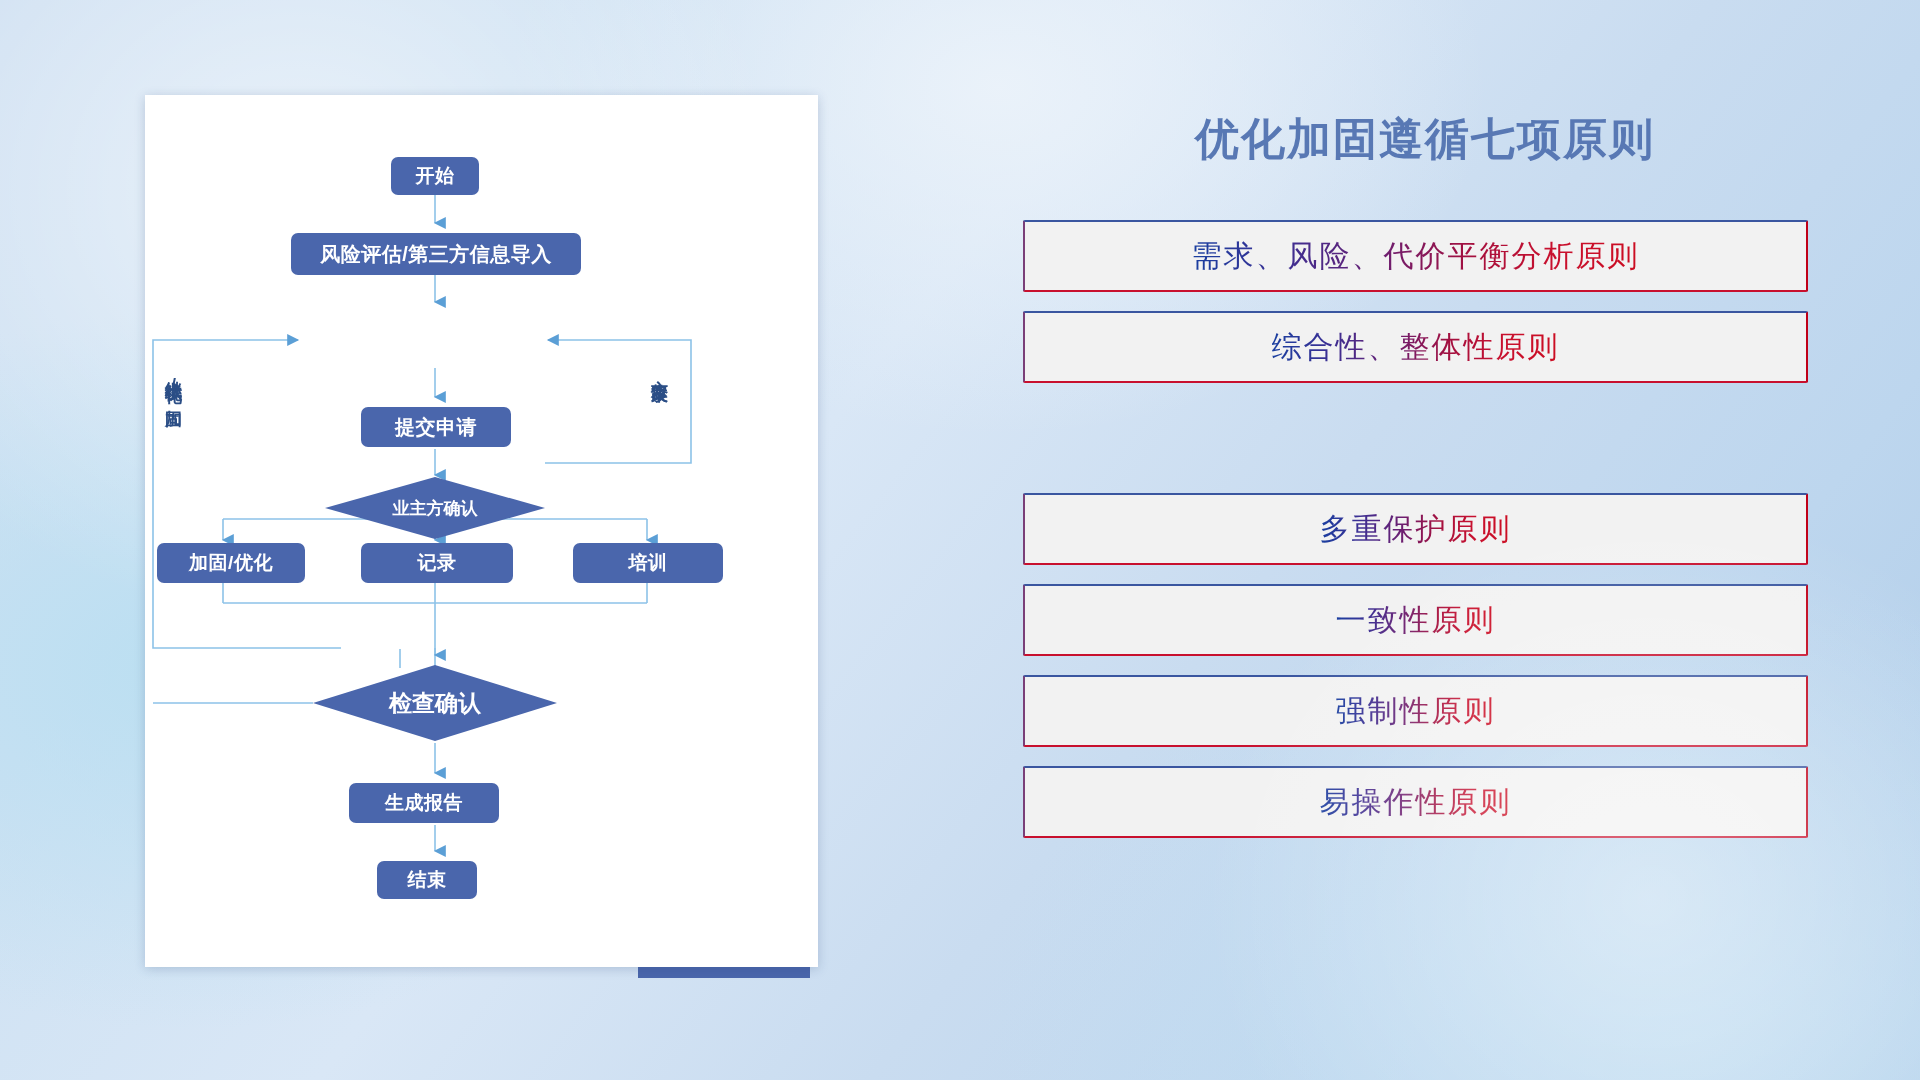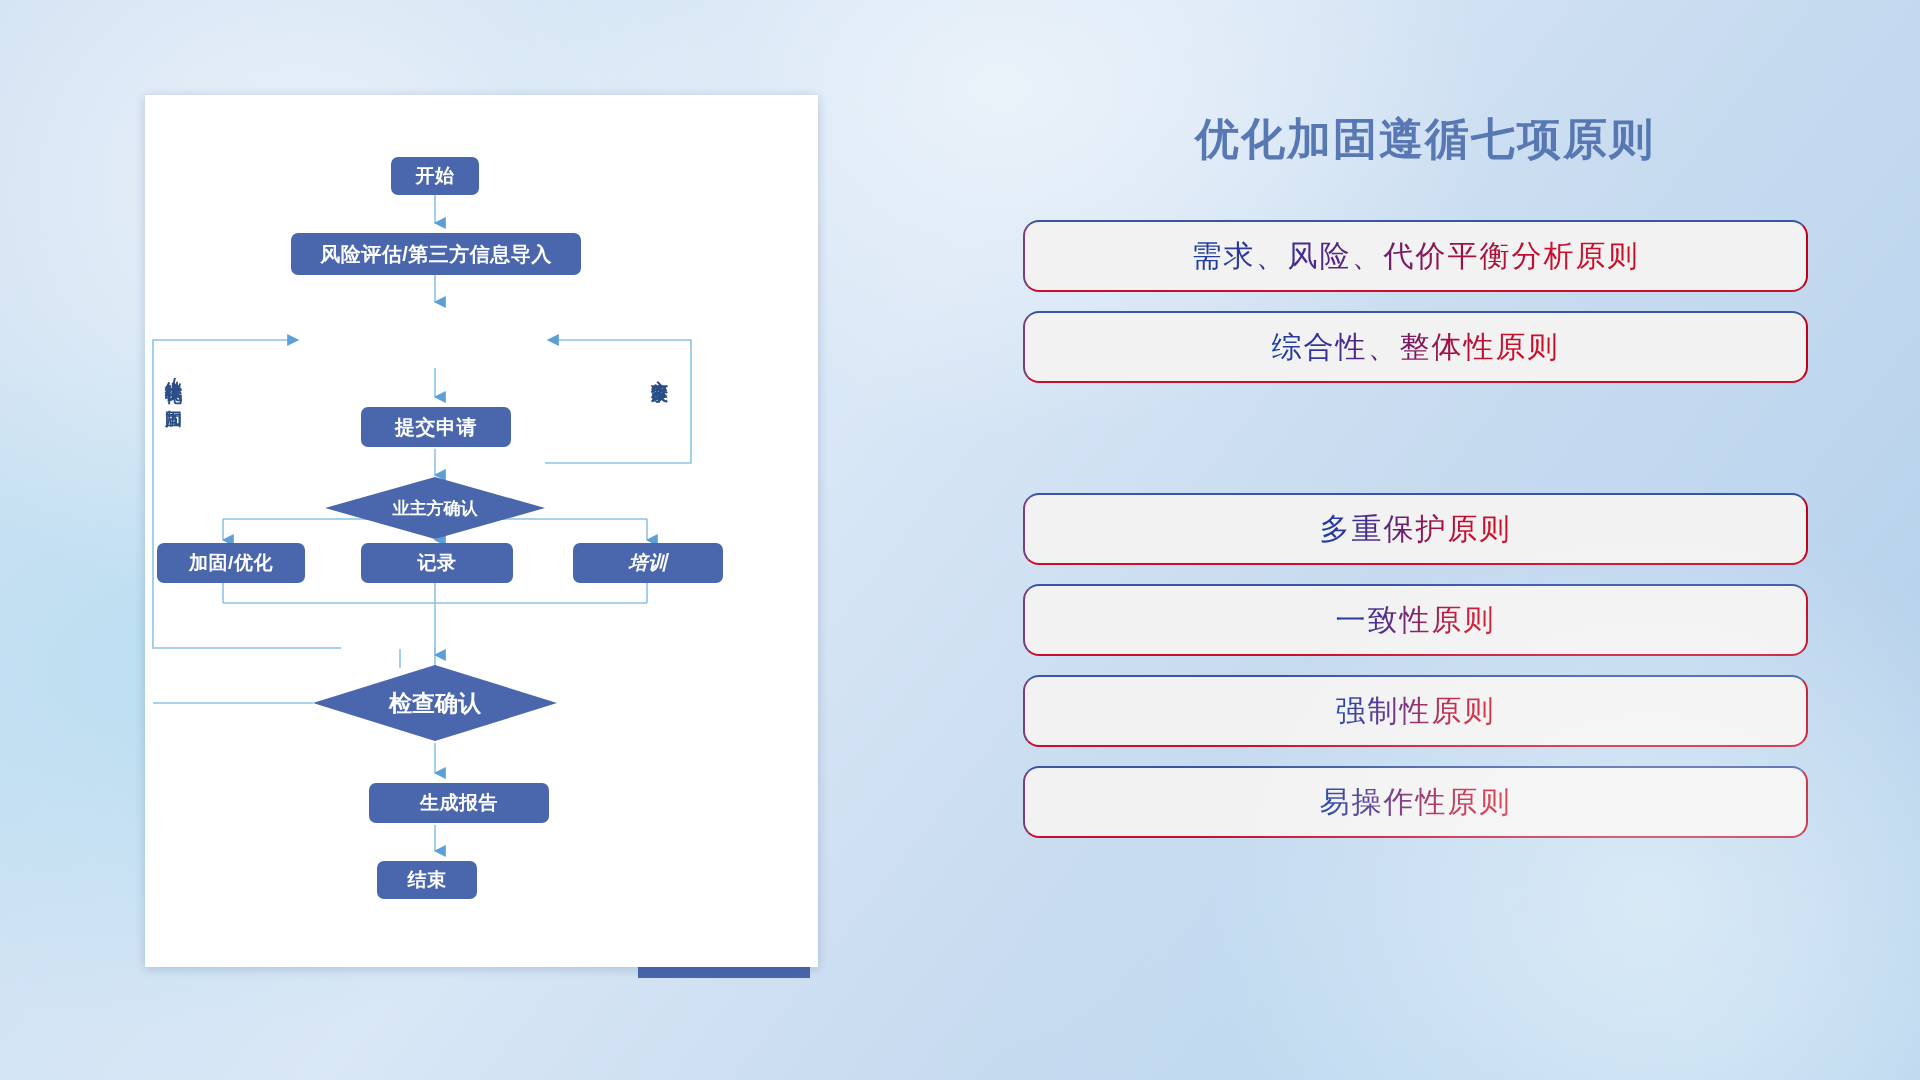--- a/index.html
+++ b/index.html
@@ -118,21 +118,21 @@
     color: #5878b4;
     letter-spacing: 2px;
   }
 
   .principle-item {
     position: absolute;
     left: 3px;
     width: 785px;
     height: 72px;
     background: #f2f2f2;
-    border-radius: 16px;
+    border-radius: 2px;
     border-top: 2px solid #3a56a0;
     border-left: 2px solid #7a3f78;
     border-right: 2px solid #c00018;
     border-bottom: 2px solid #c8102e;
     box-sizing: border-box;
     display: flex;
     align-items: center;
     justify-content: center;
   }
 
@@ -240,29 +240,29 @@
     </div>
 
     <div class="nodebox" style="left:12px; top:448px; width:148px; height:40px; font-size:19px;">
       <span>加固/优化</span>
     </div>
 
     <div class="nodebox" style="left:216px; top:448px; width:152px; height:40px; font-size:19px;">
       <span>记录</span>
     </div>
 
-    <div class="nodebox" style="left:428px; top:448px; width:150px; height:40px; font-size:19px;font-style:italic;">
+    <div class="nodebox" style="left:428px; top:448px; width:150px; height:40px; font-size:19px;">
       <span>培训</span>
     </div>
 
     <div class="diamond-label" style="left:200px; top:595px; width:180px; height:26px; font-size:23px;">
       <span>检查确认</span>
     </div>
 
-    <div class="nodebox" style="left:224px; top:688px; width:180px; height:40px; font-size:19px;">
+    <div class="nodebox" style="left:204px; top:688px; width:150px; height:40px; font-size:19px;">
       <span>生成报告</span>
     </div>
 
     <div class="nodebox" style="left:232px; top:766px; width:100px; height:38px; font-size:19px;">
       <span>结束</span>
     </div>
 
     <div class="vlabel" style="left:20px; top:272px; font-size:17px;">
       <span>继续优化/加固</span>
     </div>

